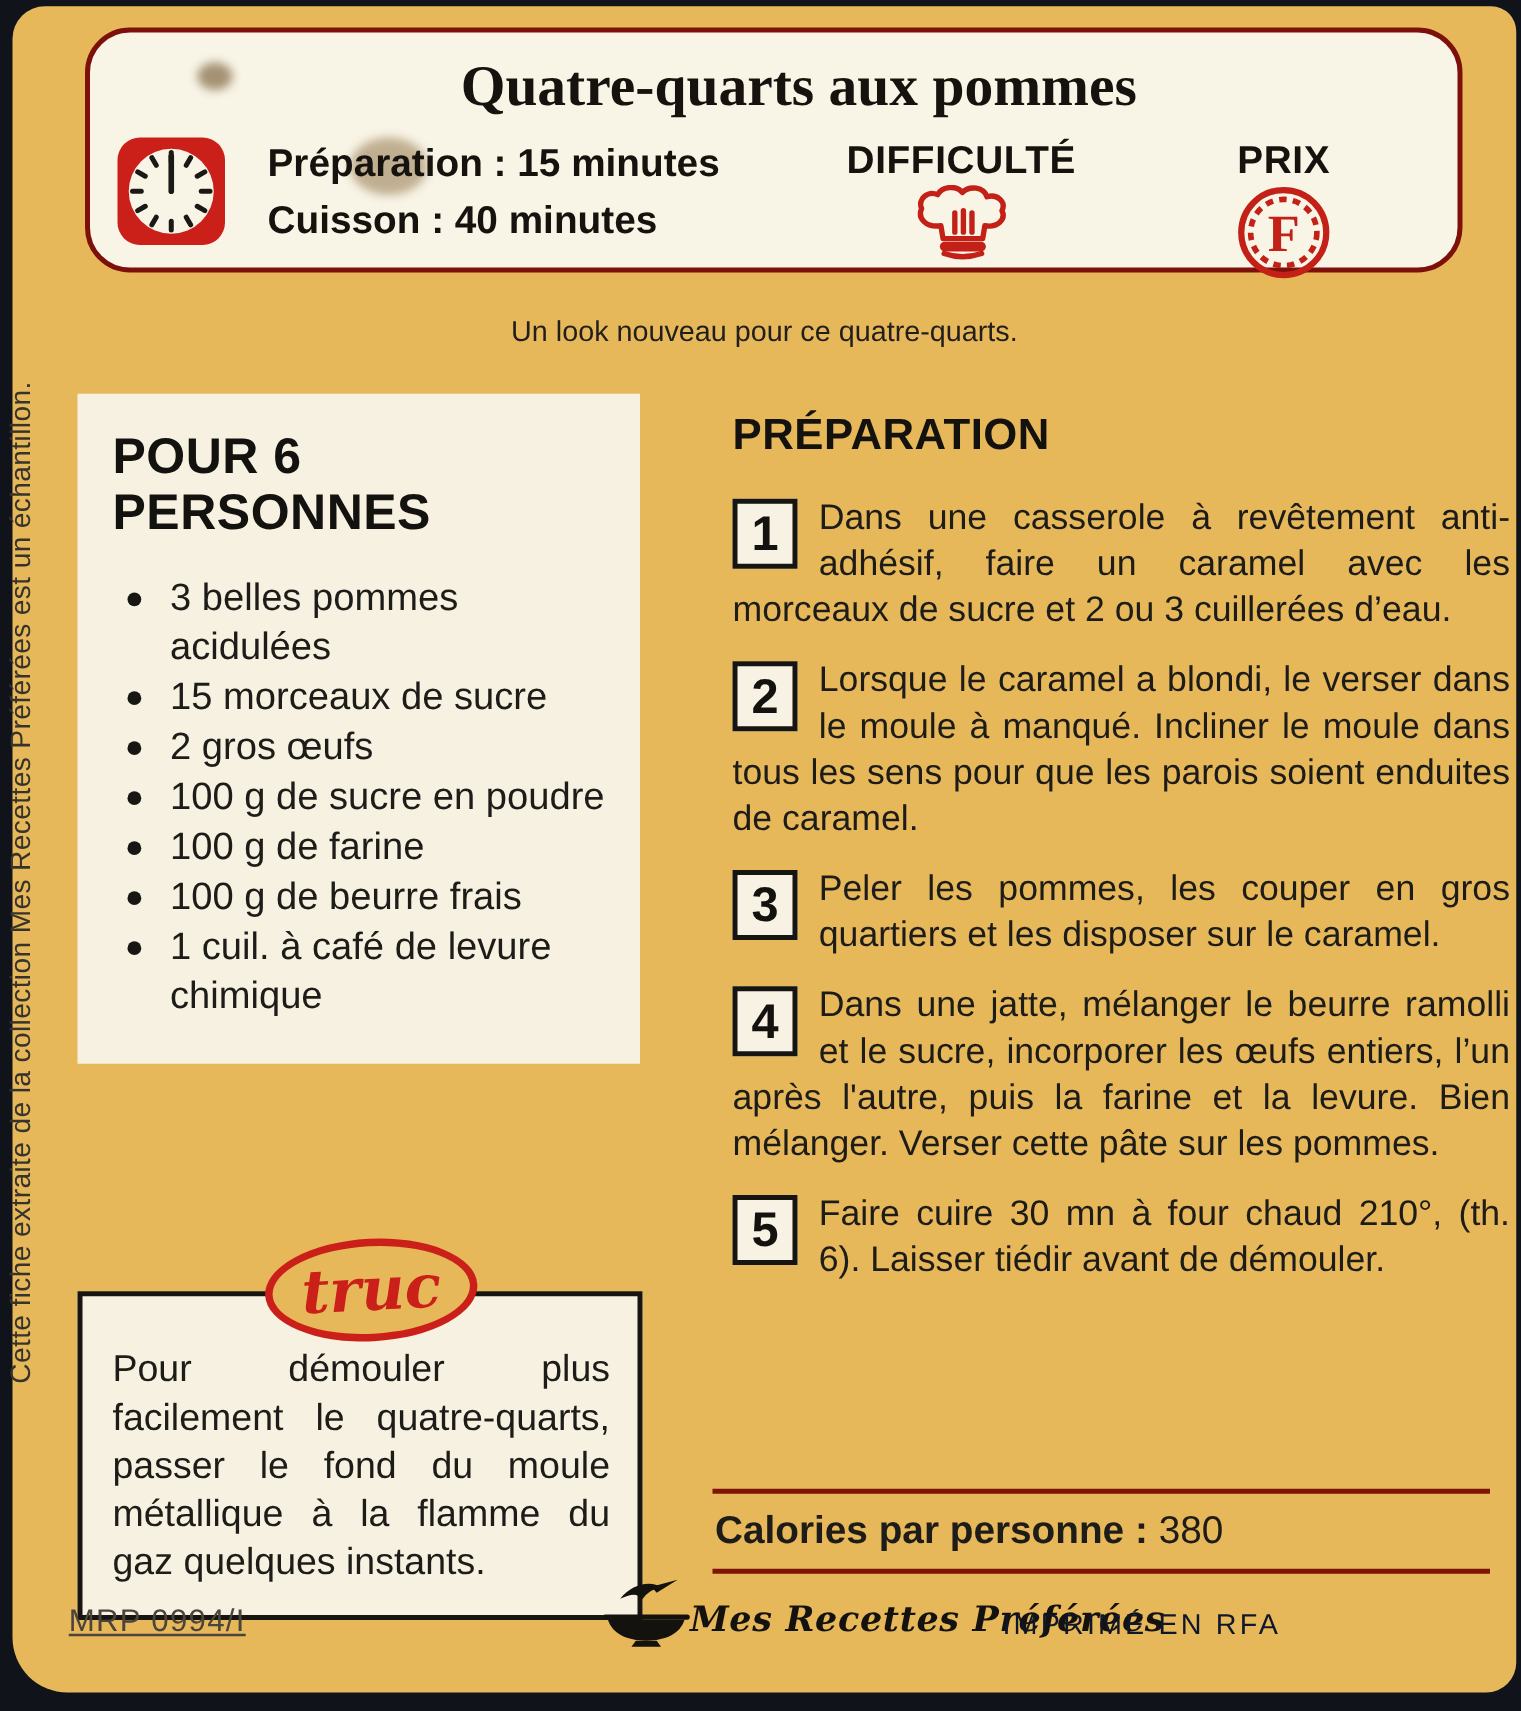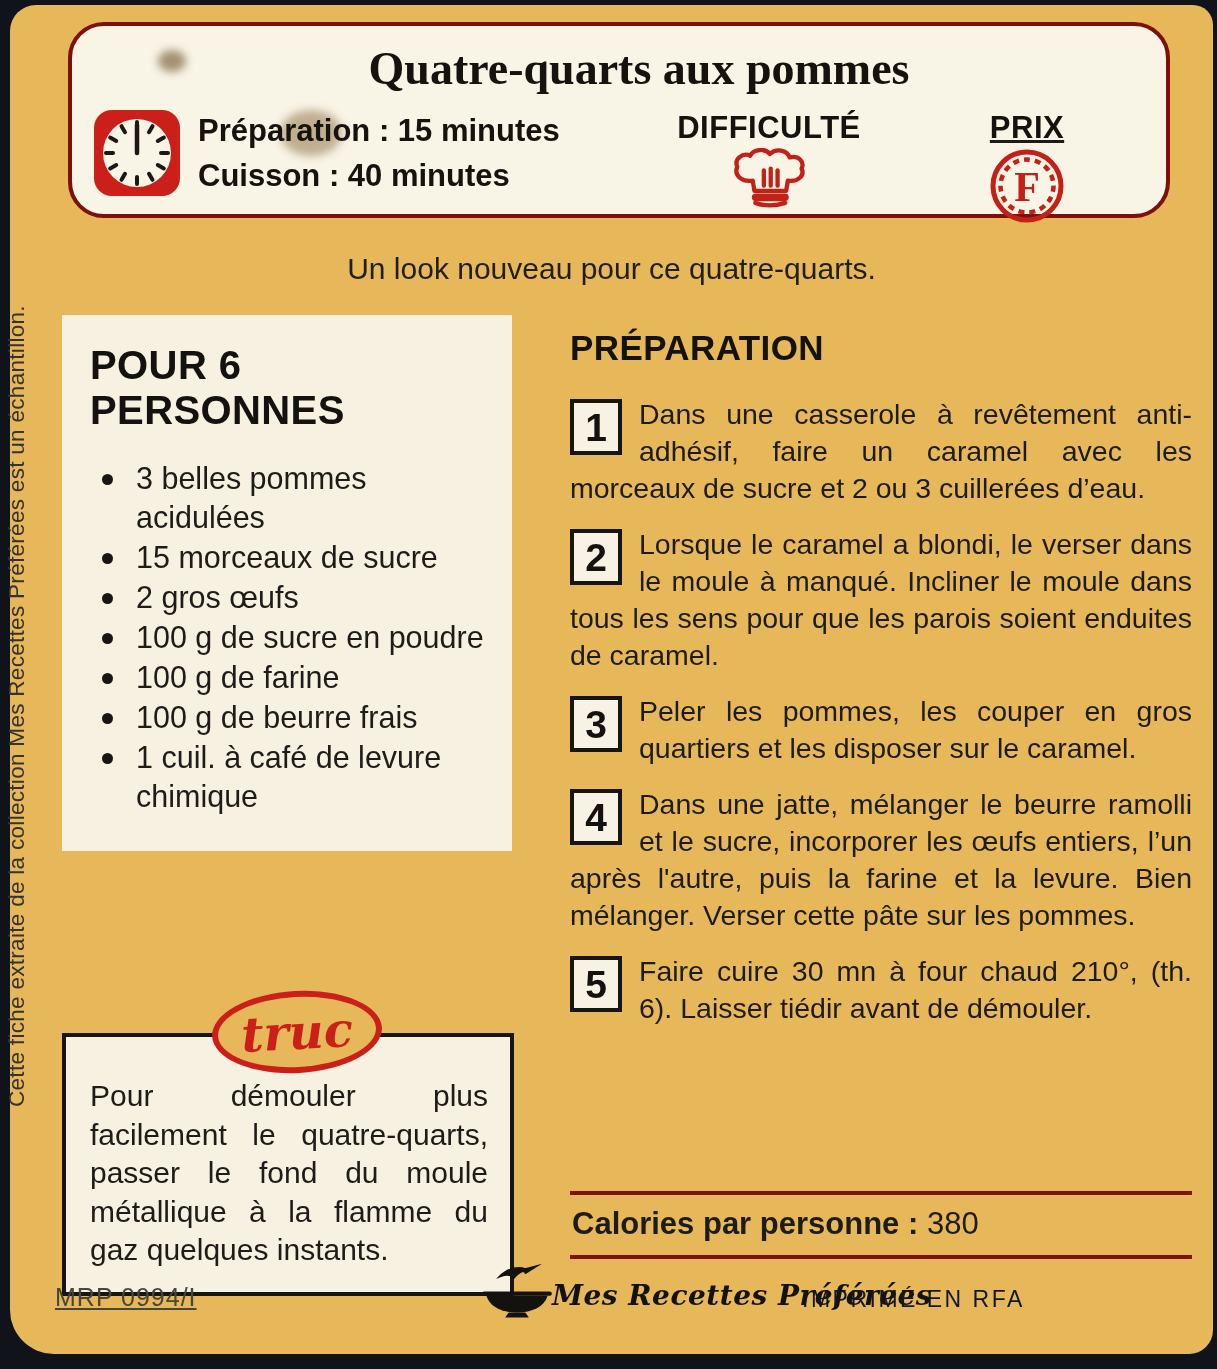--- a/index.html
+++ b/index.html
@@ -32,38 +32,38 @@
   }
   .recipe-title {
     text-align:center; margin-top:16px;
     font-family:"Liberation Serif", serif;
     font-weight:bold; font-size:46px; letter-spacing:0;
     color:#16130f;
     padding-left:40px;
   }
   .clock-wrap { position:absolute; left:20px; top:82px; width:90px; height:90px; }
   .times { position:absolute; left:126px; top:82px; }
-  .time-line { font-weight:bold; font-size:31px; line-height:45px; color:#16130f; }
+  .time-line { font-weight:bold; font-size:31px; line-height:45px; color:#16130f;margin-left:16px; }
   .difficulty-block { position:absolute; left:592px; top:84px; width:210px; text-align:center; }
-  .prix-block { position:absolute; left:888px; top:84px; width:134px; text-align:center;text-decoration:underline; }
+  .prix-block { position:absolute; left:888px; top:84px; width:134px; text-align:center; }
   .badge-label { font-weight:bold; font-size:31px; color:#16130f; letter-spacing:.5px; }
   .hat-wrap { margin-top:2px; }
 
   
   .side-note {
     position:absolute; left:-6px; top:1102px;
     transform:rotate(-90deg); transform-origin:0 0;
     white-space:nowrap;
     font-size:22.5px; color:#36322c; letter-spacing:.3px;
   }
 
   
   .subtitle {
     position:absolute; left:0; top:247px; width:100%;
-    text-align:center; font-size:30px; color:#211f1b;
+    text-align:center; font-size:23px; color:#211f1b;
   }
 
   
   .ing-box {
     position:absolute; left:52px; top:310px; width:450px;
     background:#f6f1e0;
     padding:28px 20px 34px 28px;
   }
   .ing-heading {
     margin:0 0 26px 0;
@@ -74,21 +74,21 @@
     position:relative;
     font-size:30.5px; line-height:39px; color:#1d1c18;
     margin-bottom:1px;
   }
   .ing-list li::before {
     content:""; position:absolute; left:-34px; top:15px;
     width:11px; height:11px; border-radius:50%; background:#171612;
   }
 
   
-  .prep-col { position:absolute; left:560px; top:323px; width:622px; }
+  .prep-col { position:absolute; left:576px; top:323px; width:622px; }
   .prep-heading {
     margin:0 0 28px 0;
     font-size:35px; font-weight:bold; letter-spacing:.4px; color:#14120e;
   }
   .step { display:flow-root; margin-bottom:19px; }
   .step-num {
     float:left;
     width:52px; height:56px;
     border:4px solid #161511;
     background:#f7f2e3;

